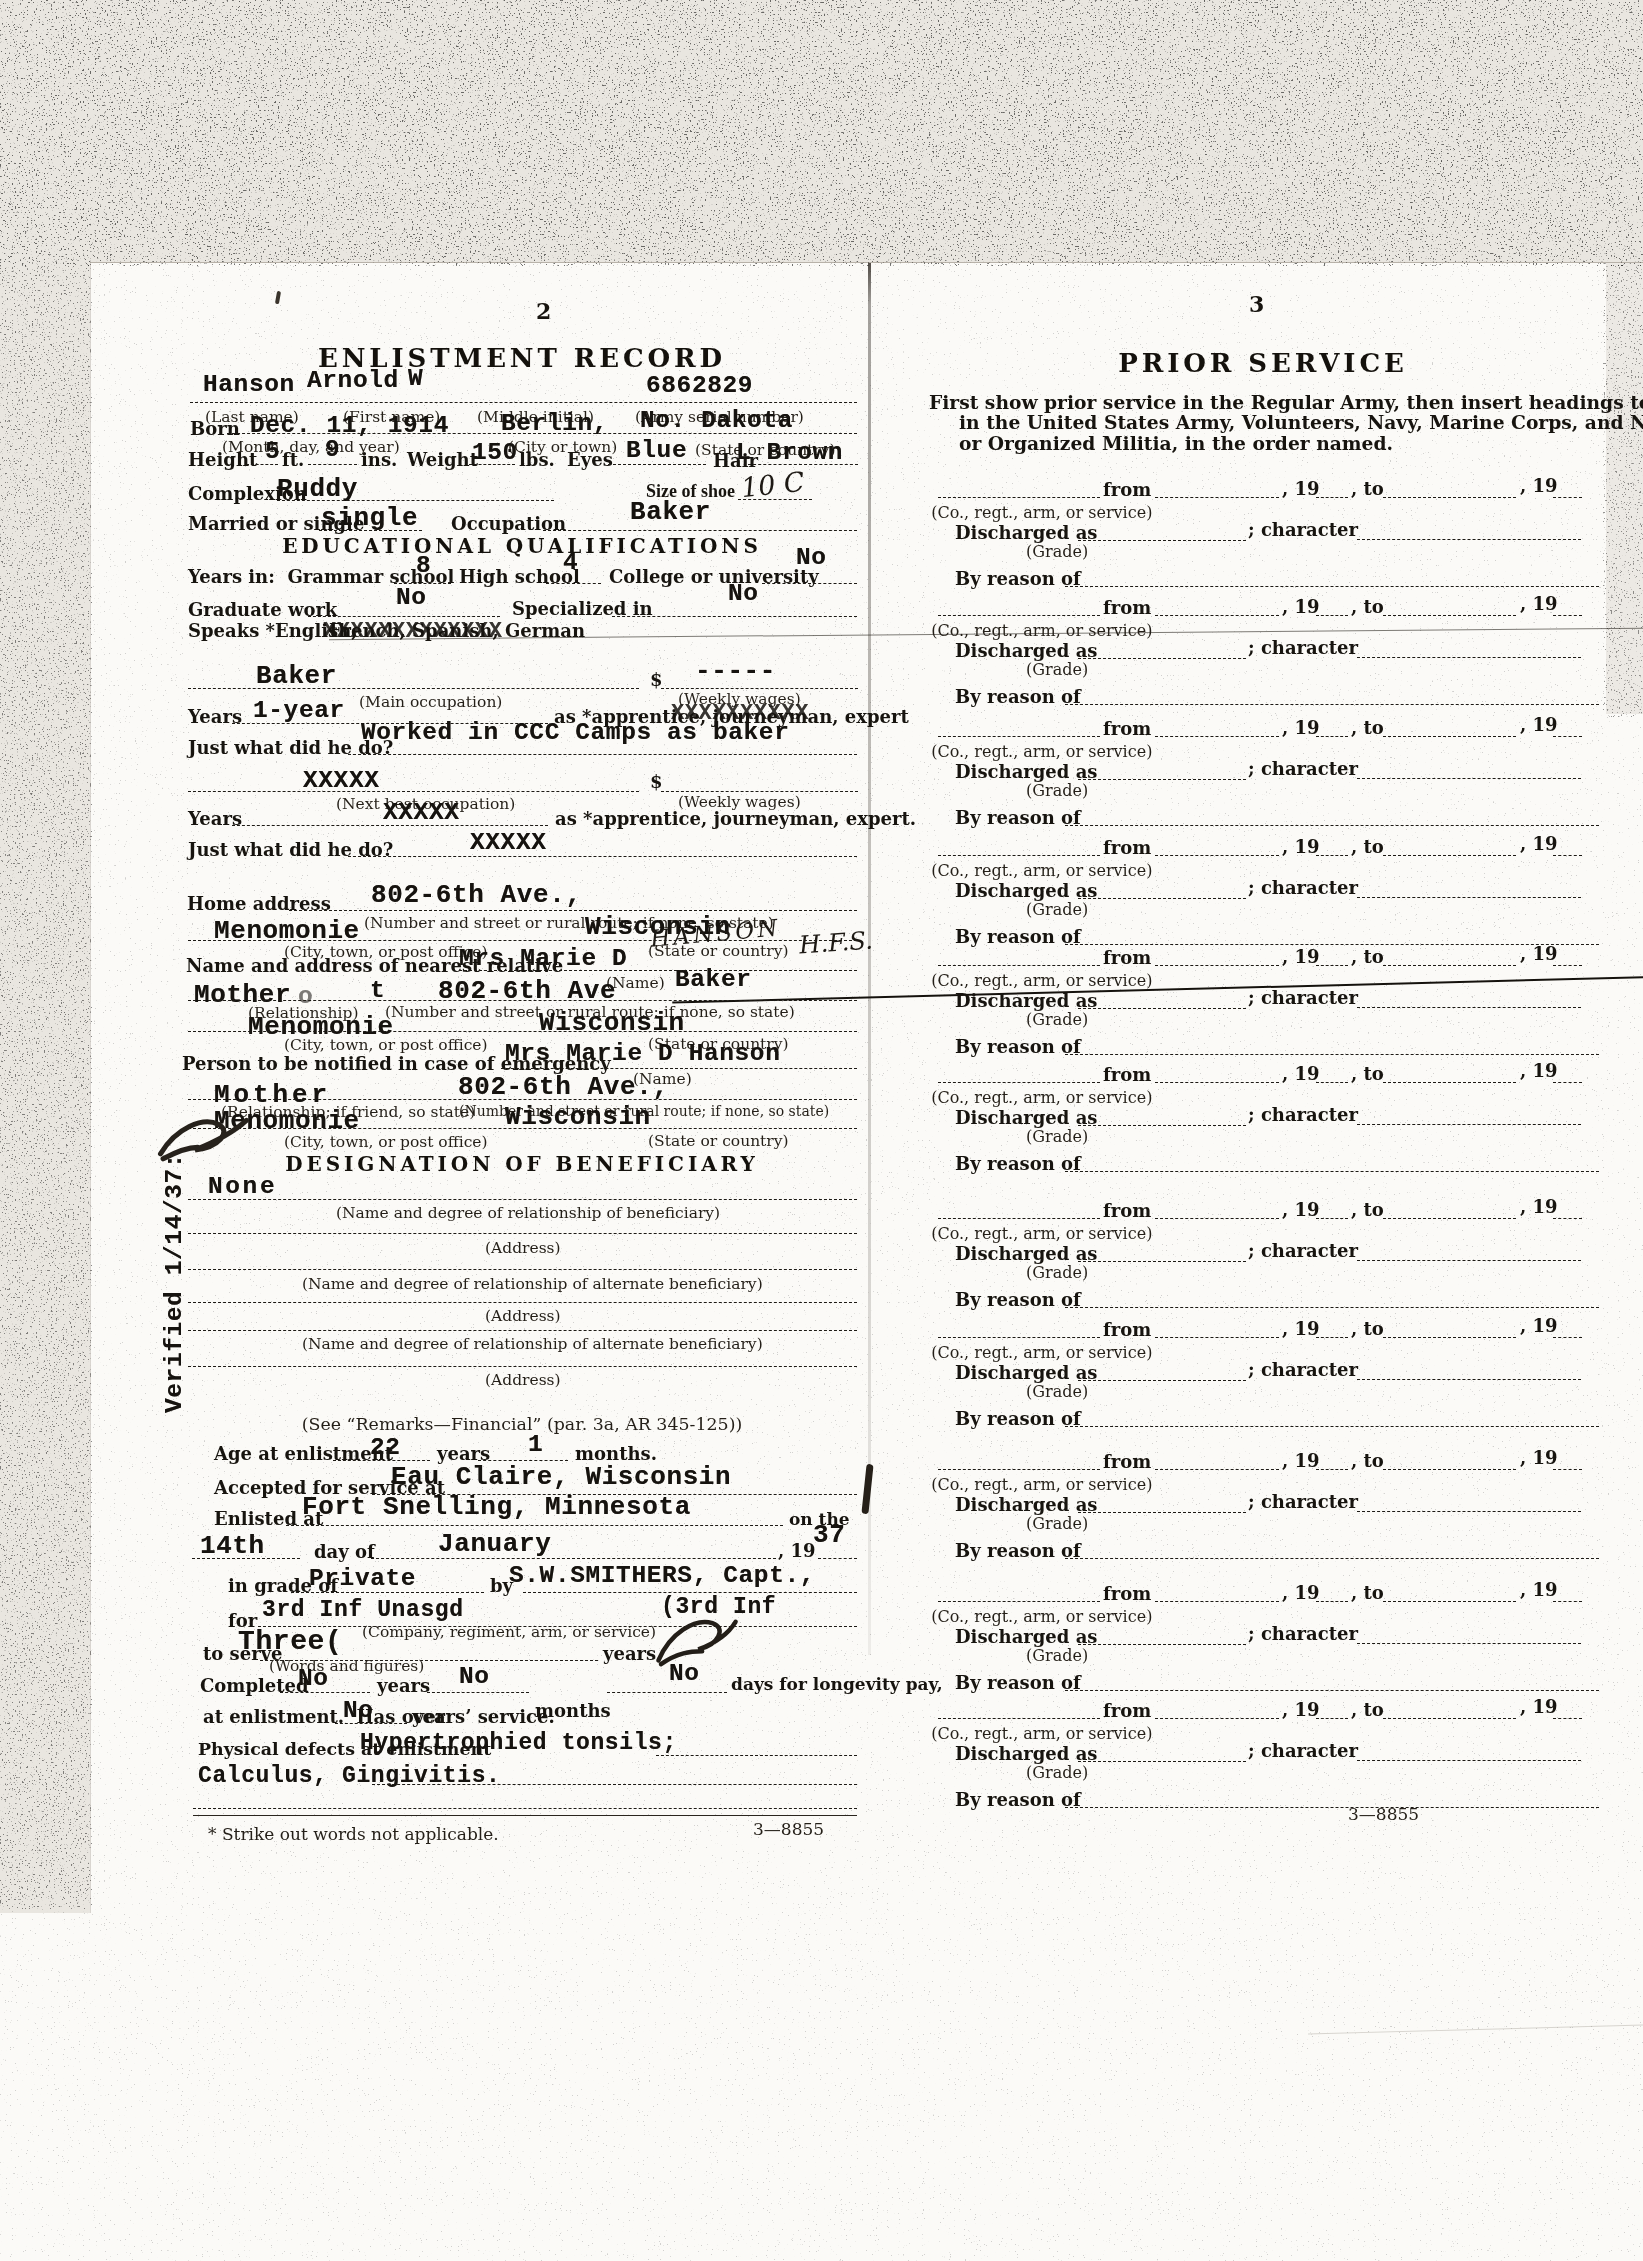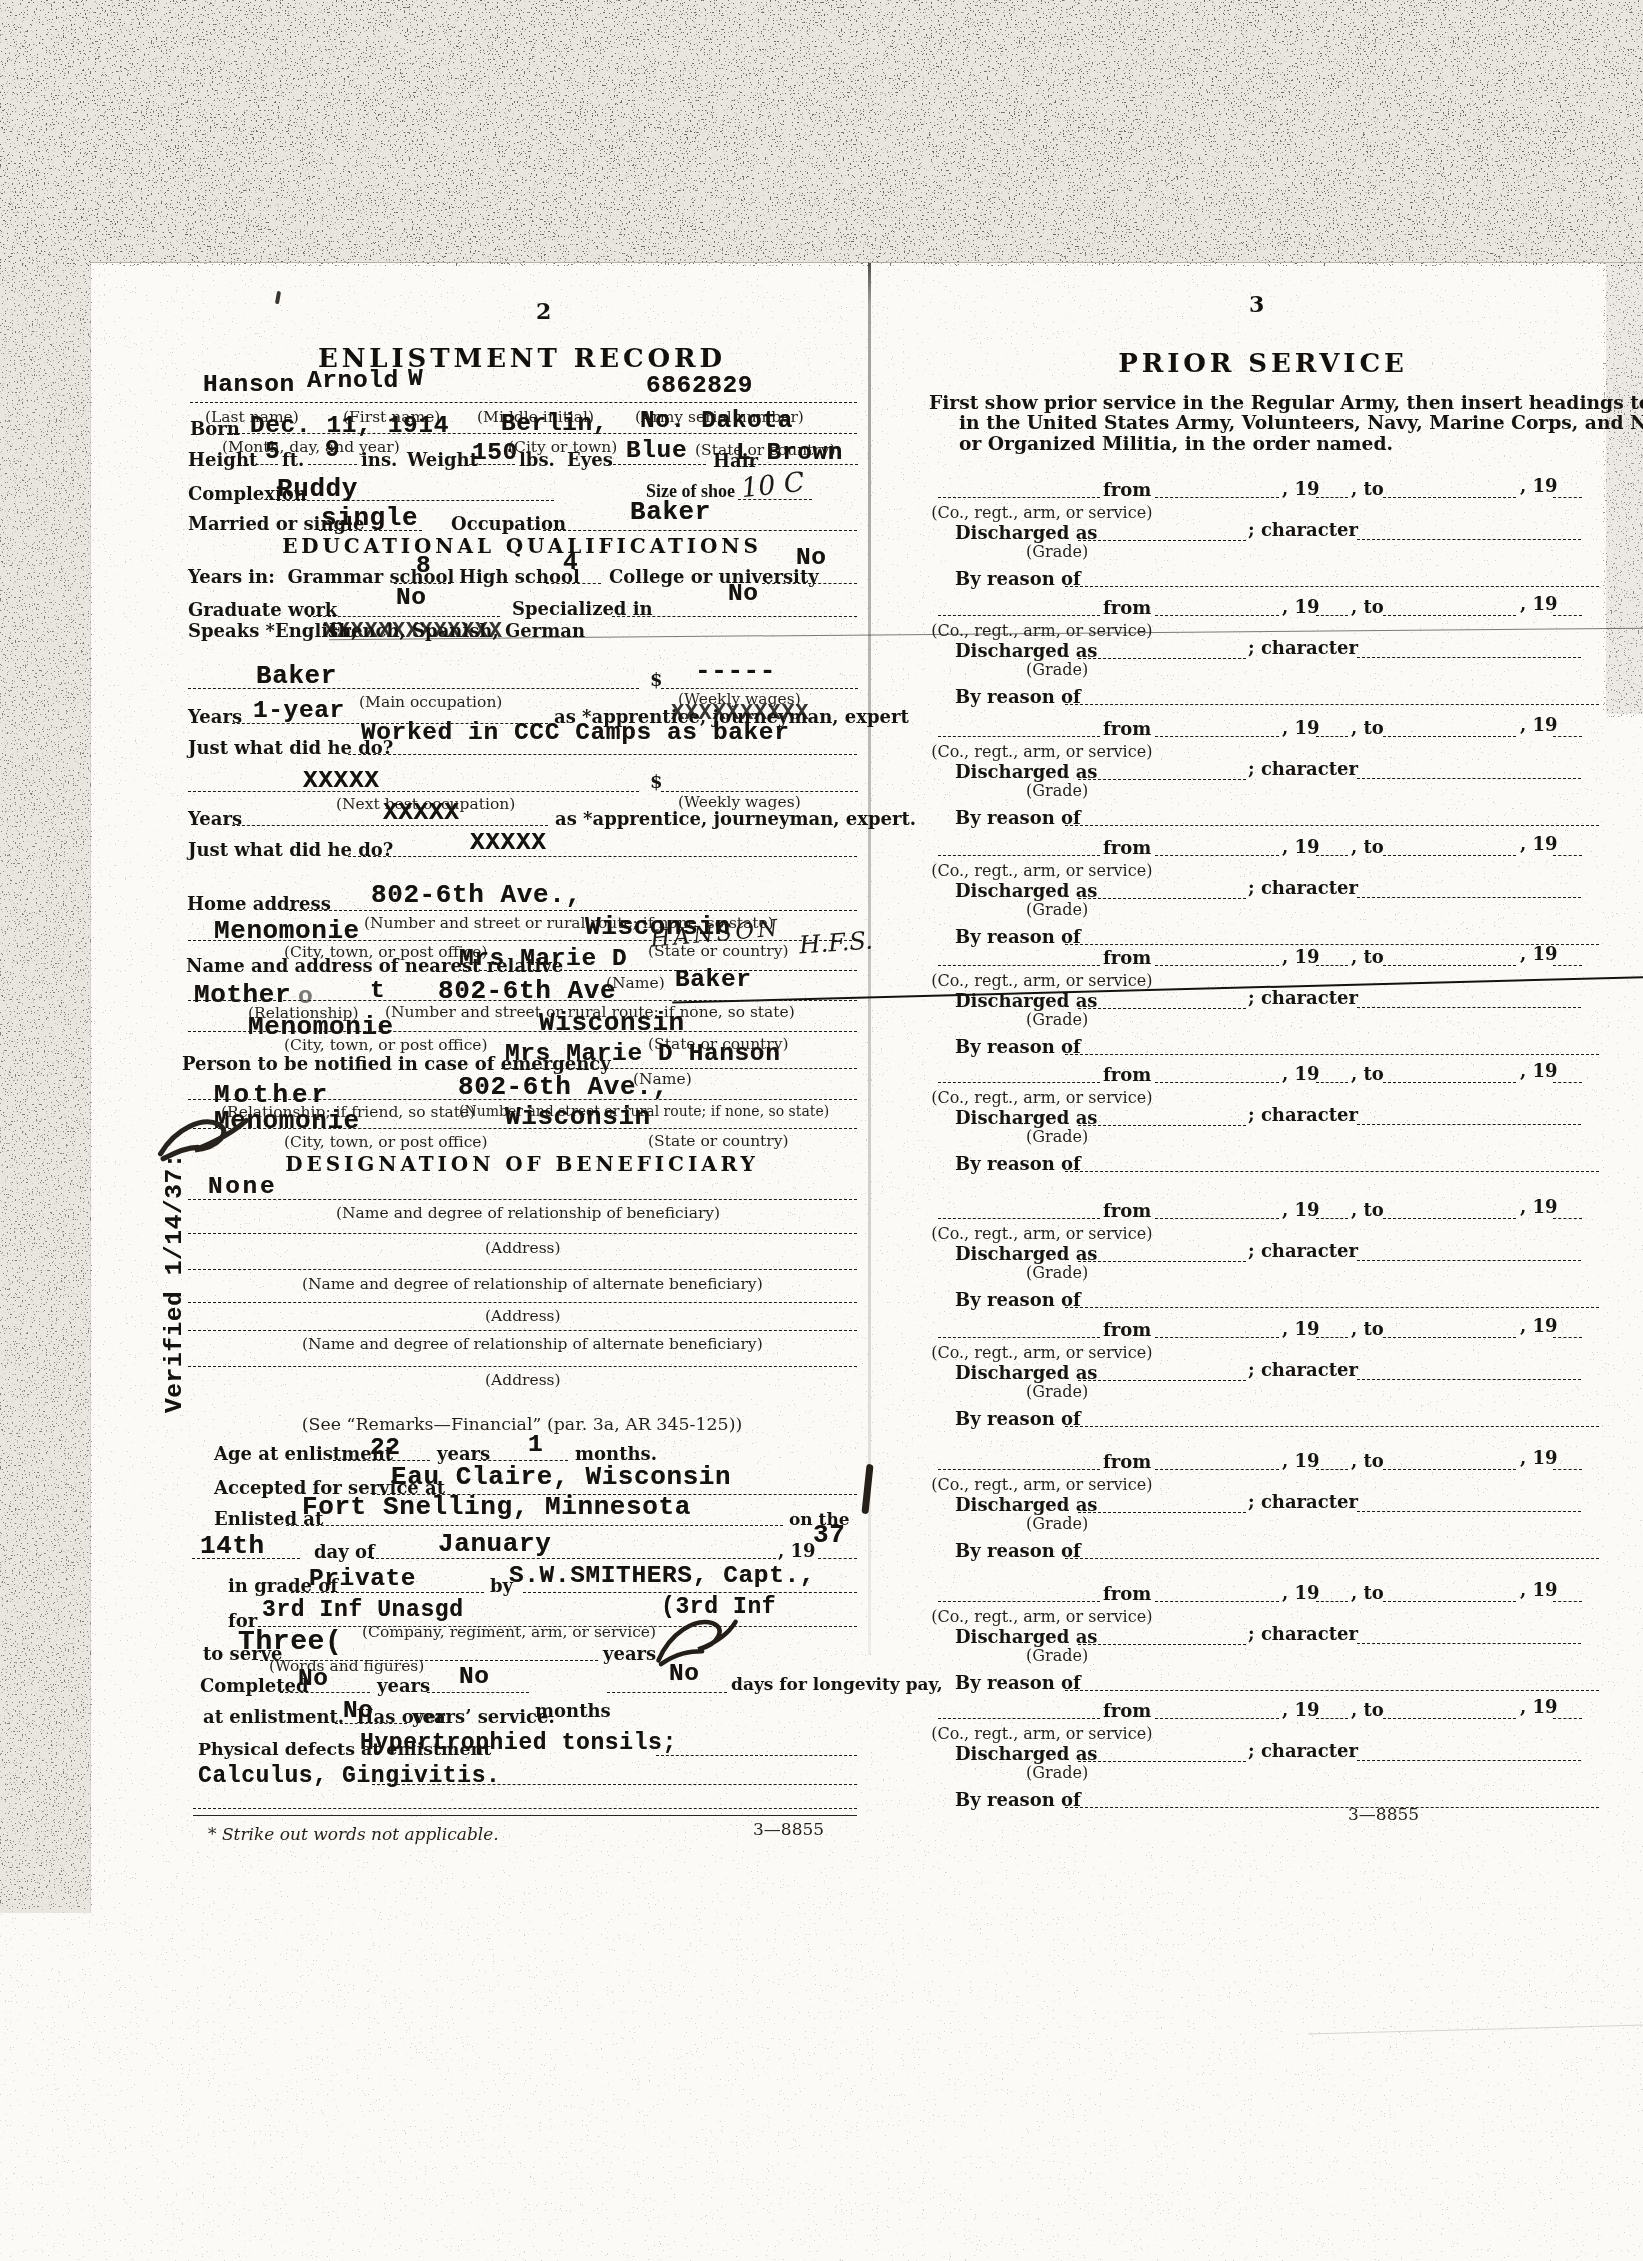--- a/index.html
+++ b/index.html
@@ -316,21 +316,21 @@
   <div class="abs p lb s28" style="left:412px;top:1706px;">years’ service.</div>
 
   <div class="abs p lb s27" style="left:198px;top:1739px;">Physical defects at enlistment</div>
   <div class="abs t t36" style="left:360px;top:1730px;">Hypertrophied tonsils;</div>
   <div class="dl" style="left:656px;top:1755px;width:201px;"></div>
   <div class="abs t t36" style="left:198px;top:1763px;">Calculus, Gingivitis.</div>
   <div class="dl" style="left:372px;top:1784px;width:485px;"></div>
 
   <div class="dl" style="left:193px;top:1808px;width:664px;"></div>
   <div style="position:absolute;left:193px;top:1815px;width:664px;height:1.3px;background:#2a251e;"></div>
-  <div class="abs p pr s26" style="left:208px;top:1824px;font-style:italic;">* Strike out words not applicable.</div>
+  <div class="abs p pr s26" style="left:208px;top:1824px;">* Strike out words not applicable.</div>
   <div class="abs p pr s26" style="left:753px;top:1819px;">3—8855</div>
 
   <div class="abs t t38 vert" style="left:161px;top:1413px;">Verified 1/14/37:</div>
   <svg width="97" height="50" viewBox="0 0 150 78" style="position:absolute;left:155px;top:1114px;">
     <path d="M8,62 C32,22 74,4 98,16 C120,28 98,52 62,56 C92,44 120,30 142,10 M12,70 C34,58 52,52 66,52" fill="none" stroke="#27221c" stroke-width="8" stroke-linecap="round"></path>
   </svg>
 
   <div class="abs p lb" style="left:1249px;top:291px;font-size:22px;">3</div>
   <div class="abs h center3" style="top:348px;font-size:26px;">PRIOR SERVICE</div>
 

